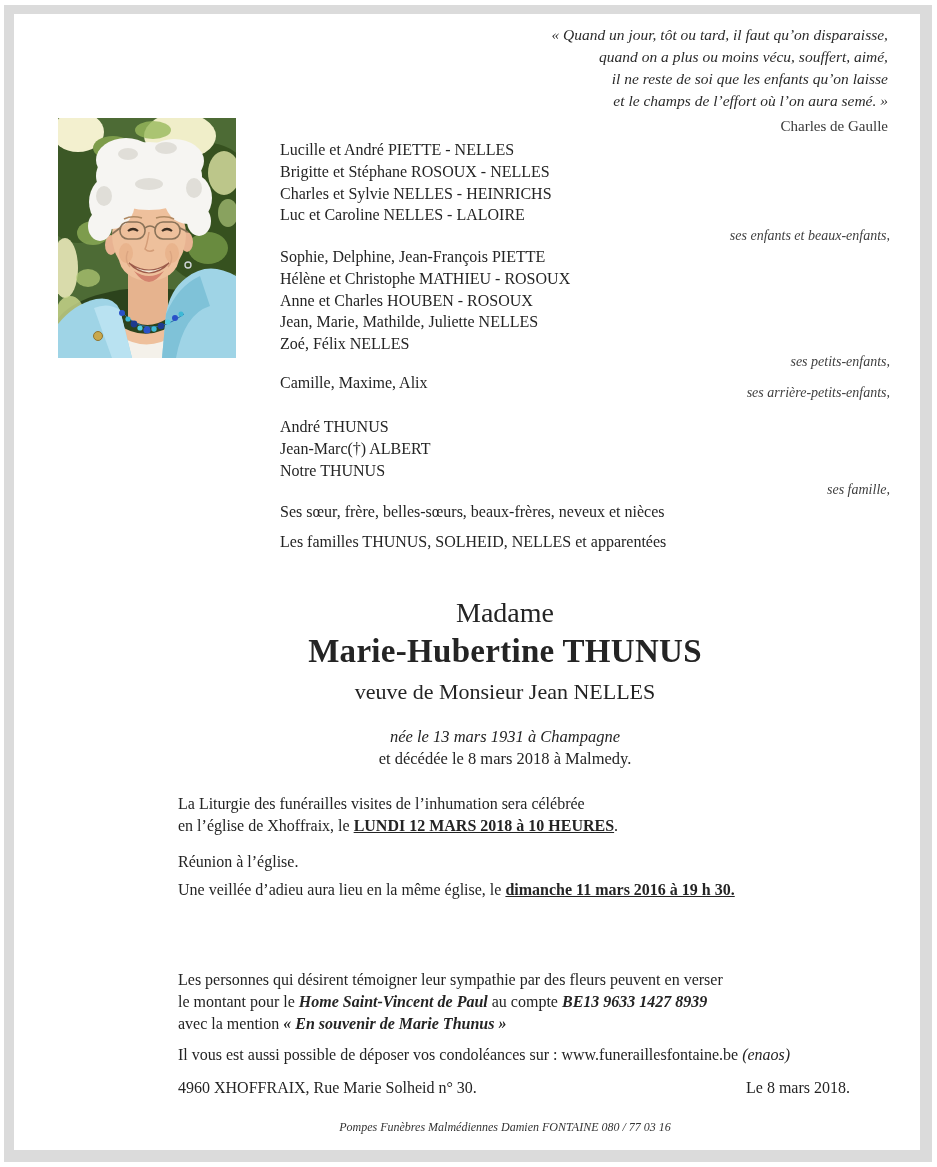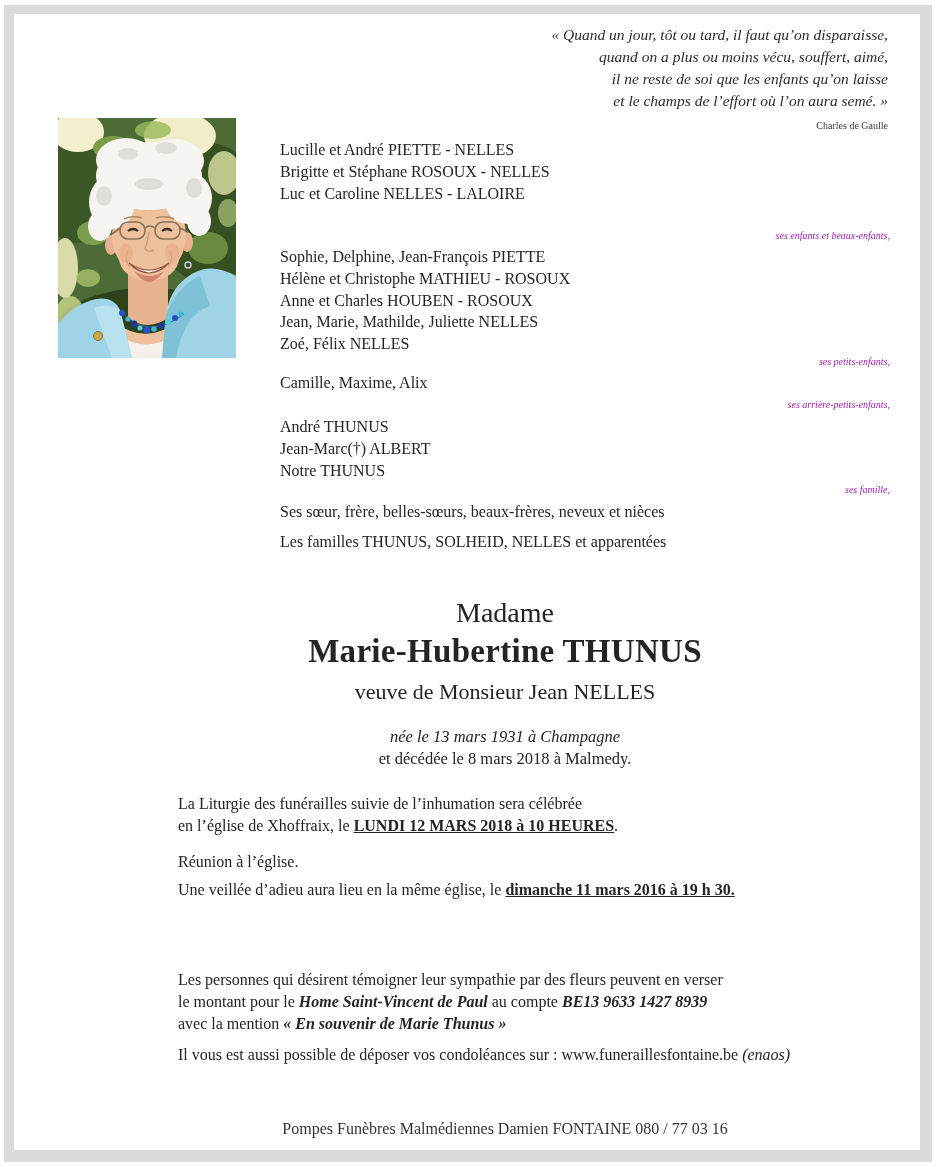--- a/index.html
+++ b/index.html
@@ -20,55 +20,55 @@
     background:#ffffff;
   }
 
   
   .quote-block {
     position:absolute; top:24px; left:400px; right:49px;
     text-align:right; font-style:italic;
     font-size:15.5px; line-height:22px; color:#2b2b2b;
   }
   .quote-attr {
-    font-style:normal; font-size:10px; margin-top:3px; color:#3a3a3a;
+    font-style:normal; font-size:15px; margin-top:3px; color:#3a3a3a;
   }
 
   
   .photo {
     position:absolute; left:58px; top:118px; width:178px; height:240px;
     overflow:hidden;
   }
   .photo svg { display:block; }
 
   
   .family {
     position:absolute; left:268px; top:0; width:622px; height:600px;
     font-size:16px; line-height:21.8px;
   }
   .family .grp { position:absolute; left:12px; right:0; }
   .rel-label {
     position:absolute; left:0; right:0;
-    text-align:right; font-style:italic; font-size:10px; line-height:17px;
-    color:#a21caf;
+    text-align:right; font-style:italic; font-size:14px; line-height:17px;
+    color:#404040;
   }
 
   
   .centered {
     position:absolute; left:168px; top:0; width:674px; height:1167px;
     text-align:center; pointer-events:none;
   }
   .centered > div { position:absolute; left:0; right:0; }
   .intro-line   { top:563px; font-size:16.5px; }
   .dec-title    { top:596px; font-size:28px; line-height:34px; }
   .dec-name     { top:631px; font-size:33px; line-height:40px; font-weight:bold; letter-spacing:0.3px; }
   .dec-widow    { top:678px; font-size:22px; line-height:27px; }
   .dec-birth    { top:726px; font-size:16.5px; line-height:22px;font-style:italic; }
   .dec-death    { top:748px; font-size:16.5px; line-height:22px; }
-  .footer-line  { top:1120px; font-size:16px; color:#333; }
+  .footer-line  { top:1120px; font-size:12px; font-style:italic; color:#333; }
 
   
   .details {
     position:absolute; left:178px; top:0; width:672px; height:1167px;
     font-size:16px; line-height:21.8px;
   }
   .details .para { position:absolute; left:0; right:0; margin:0; }
   .b  { font-weight:bold;text-decoration:underline; }
   .bi { font-weight:bold; font-style:italic; }
   .i  { font-style:italic; }
@@ -179,37 +179,38 @@
     <path d="M112,133 Q116,142 110,149" fill="none" stroke="#dba581" stroke-width="1.4"></path>
     <path d="M71,145 Q91,159 111,145 Q103,154 91,155 Q79,154 71,145 Z" fill="#f3ead9" stroke="#9c5b4a" stroke-width="1.2"></path>
     <path d="M76,153 Q91,163 106,153 Q98,164 91,164 Q84,164 76,153 Z" fill="#d4836e"></path>
   </svg>
 </div>
 
 <div class="family">
   <div class="grp" style="top:139px">
     <div>Lucille et André PIETTE - NELLES</div>
     <div>Brigitte et Stéphane ROSOUX - NELLES</div>
+    <div>Charles et Sylvie NELLES - HEINRICHS</div>
     <div>Luc et Caroline NELLES - LALOIRE</div>
   </div>
   <div class="rel-label" style="top:227px">ses enfants et beaux-enfants,</div>
 
   <div class="grp" style="top:246px">
     <div>Sophie, Delphine, Jean-François PIETTE</div>
     <div>Hélène et Christophe MATHIEU - ROSOUX</div>
     <div>Anne et Charles HOUBEN - ROSOUX</div>
     <div>Jean, Marie, Mathilde, Juliette NELLES</div>
     <div>Zoé, Félix NELLES</div>
   </div>
   <div class="rel-label" style="top:353px">ses petits-enfants,</div>
 
   <div class="grp" style="top:372px">
     <div>Camille, Maxime, Alix</div>
   </div>
-  <div class="rel-label" style="top:396px">ses arrière-petits-enfants,</div>
+  <div class="rel-label" style="top:384px">ses arrière-petits-enfants,</div>
 
   <div class="grp" style="top:416px">
     <div>André THUNUS</div>
     <div>Jean-Marc(†) ALBERT</div>
     <div>Notre THUNUS</div>
   </div>
   <div class="rel-label" style="top:481px">ses famille,</div>
 
   <div class="grp" style="top:501px">Ses sœur, frère, belles-sœurs, beaux-frères, neveux et nièces</div>
   <div class="grp" style="top:531px">Les familles THUNUS, SOLHEID, NELLES et apparentées</div>
@@ -219,30 +220,34 @@
   <div class="dec-title">Madame</div>
   <div class="dec-name">Marie-Hubertine THUNUS</div>
   <div class="dec-widow">veuve de Monsieur Jean NELLES</div>
   <div class="dec-birth">née le 13 mars 1931 à Champagne</div>
   <div class="dec-death">et décédée le 8 mars 2018 à Malmedy.</div>
   <div class="footer-line">Pompes Funèbres Malmédiennes  Damien FONTAINE 080 / 77 03 16</div>
 </div>
 
 <div class="details">
   <p class="para" style="top:793px">
-    <span>La Liturgie des funérailles suivie de l’inhumation sera célébrée</span><br>
+    <span>La Liturgie des funérailles visites de l’inhumation sera célébrée</span><br>
     <span>en l’église de Xhoffraix, le </span><span class="b">LUNDI 12 MARS 2018  à 10 HEURES</span><span>.</span>
   </p>
   <p class="para" style="top:851px">
     <span>Réunion à l’église.</span>
   </p>
   <p class="para" style="top:879px">
     <span>Une veillée d’adieu aura lieu en la même église, le </span><span class="b">dimanche 11 mars 2016 à 19 h 30.</span>
   </p>
   <p class="para" style="top:969px">
     <span>Les personnes qui désirent témoigner leur sympathie par des fleurs peuvent en verser</span><br>
     <span>le montant pour le </span><span class="bi">Home Saint-Vincent de Paul</span><span> au compte </span><span class="bi">BE13 9633 1427 8939</span><br>
     <span>avec la mention </span><span class="bi">« En souvenir de Marie Thunus »</span>
   </p>
   <p class="para" style="top:1044px">
     <span>Il vous est aussi possible de déposer vos condoléances sur : www.funeraillesfontaine.be </span><span class="i">(enaos)</span>
   </p>
+  <p class="para addr-row" style="top:1077px">
+    <span>4960 XHOFFRAIX, Rue Marie Solheid n° 30.</span>
+    <span>Le 8 mars 2018.</span>
+  </p>
 </div>
 
 </body></html>

